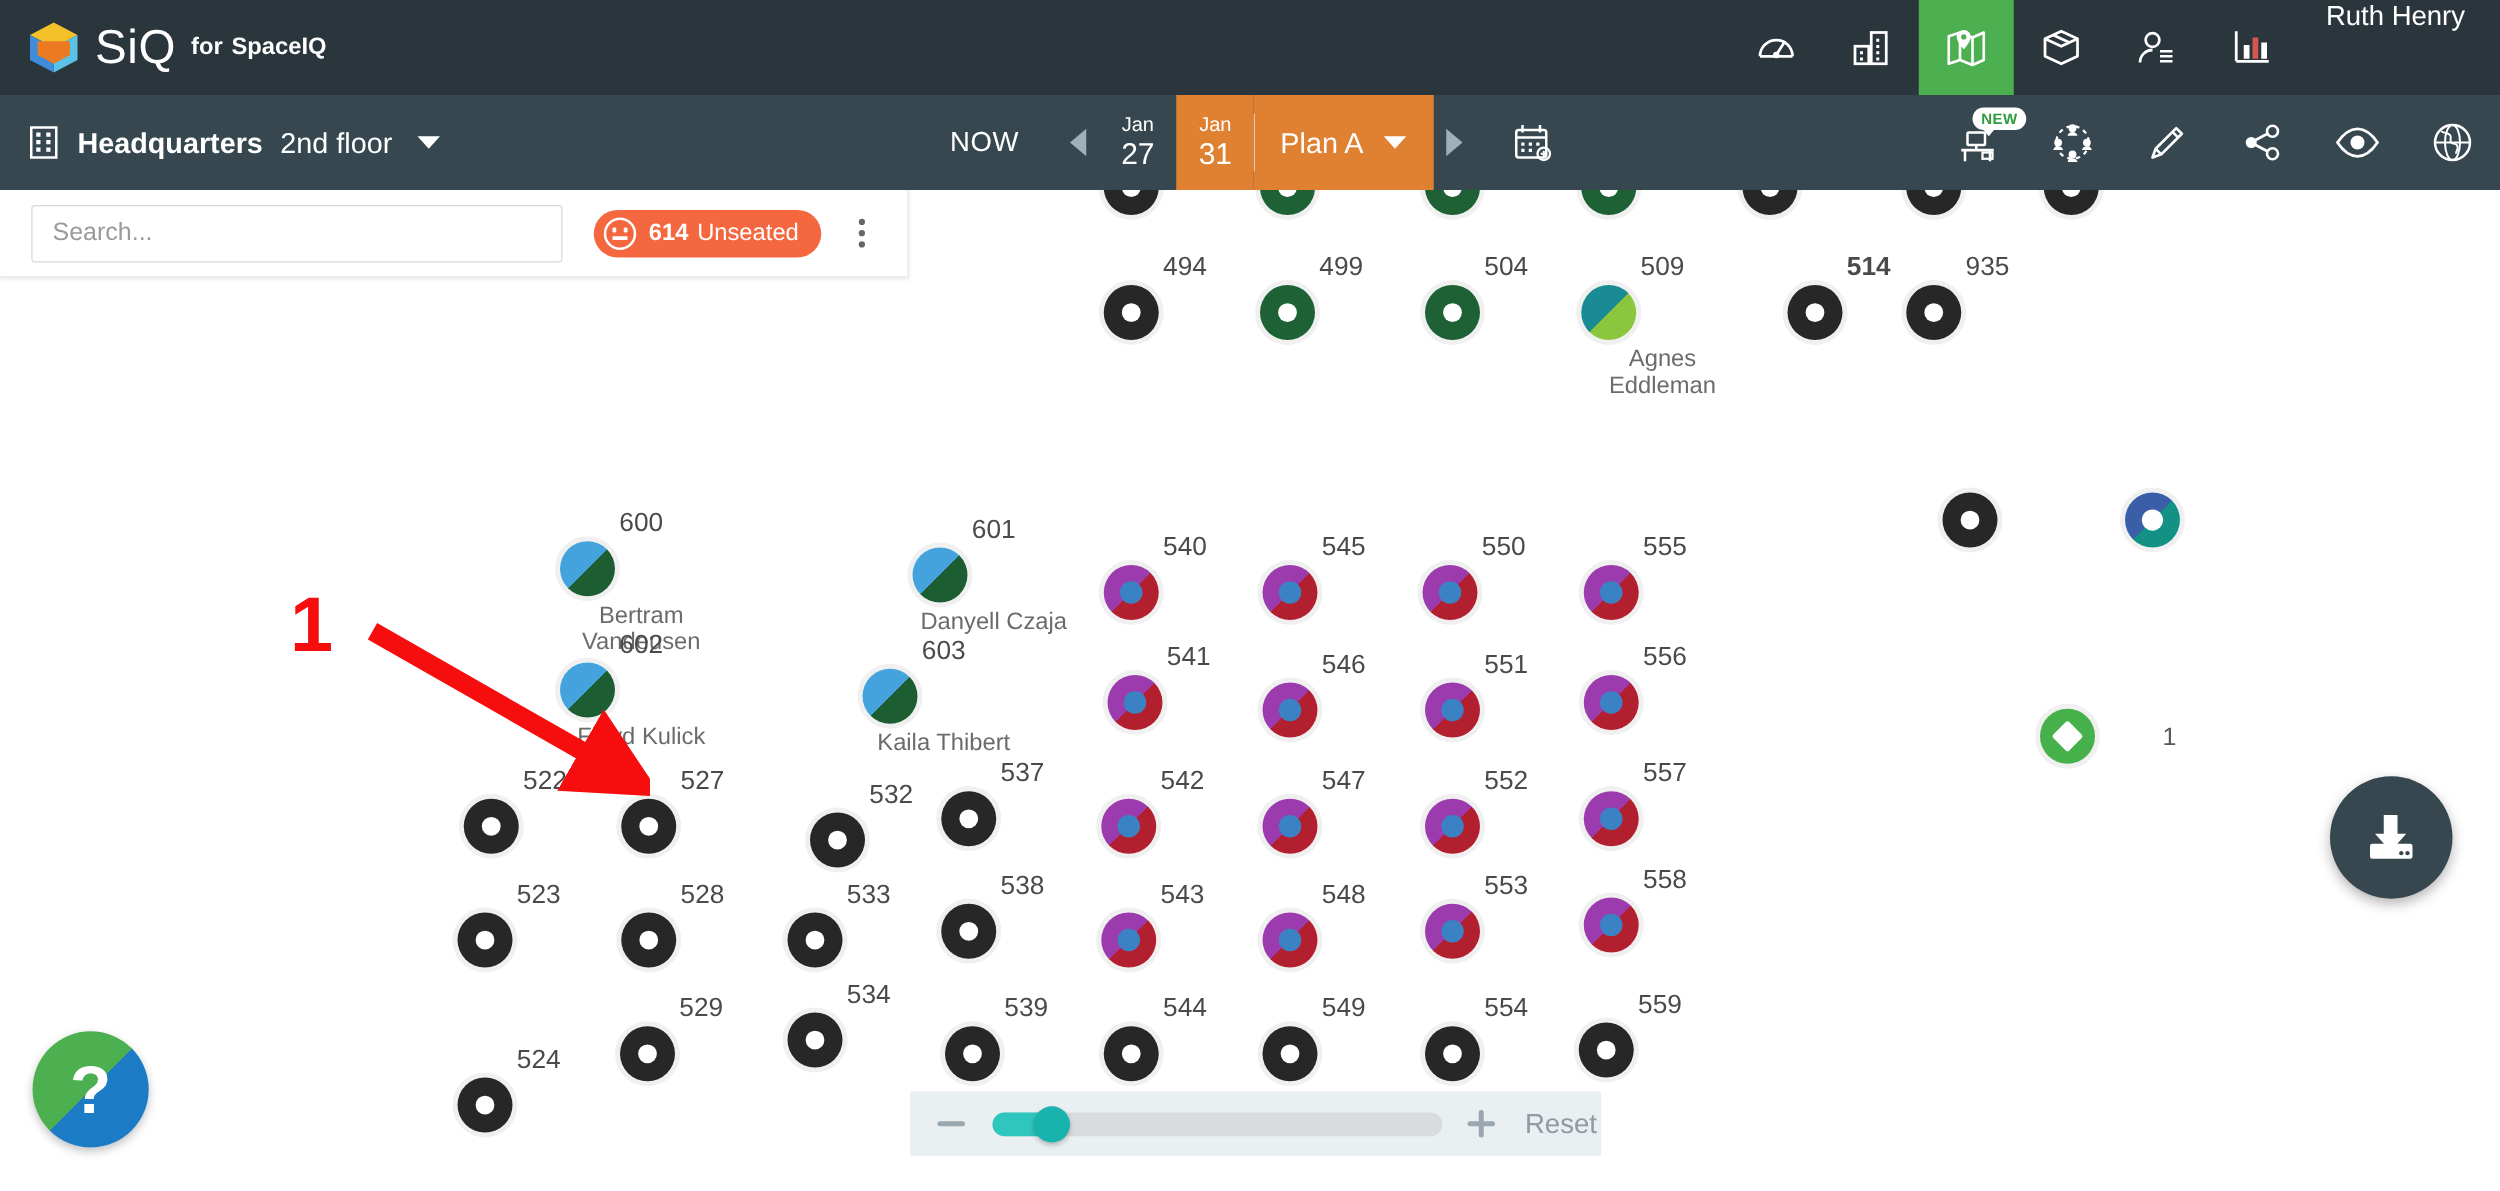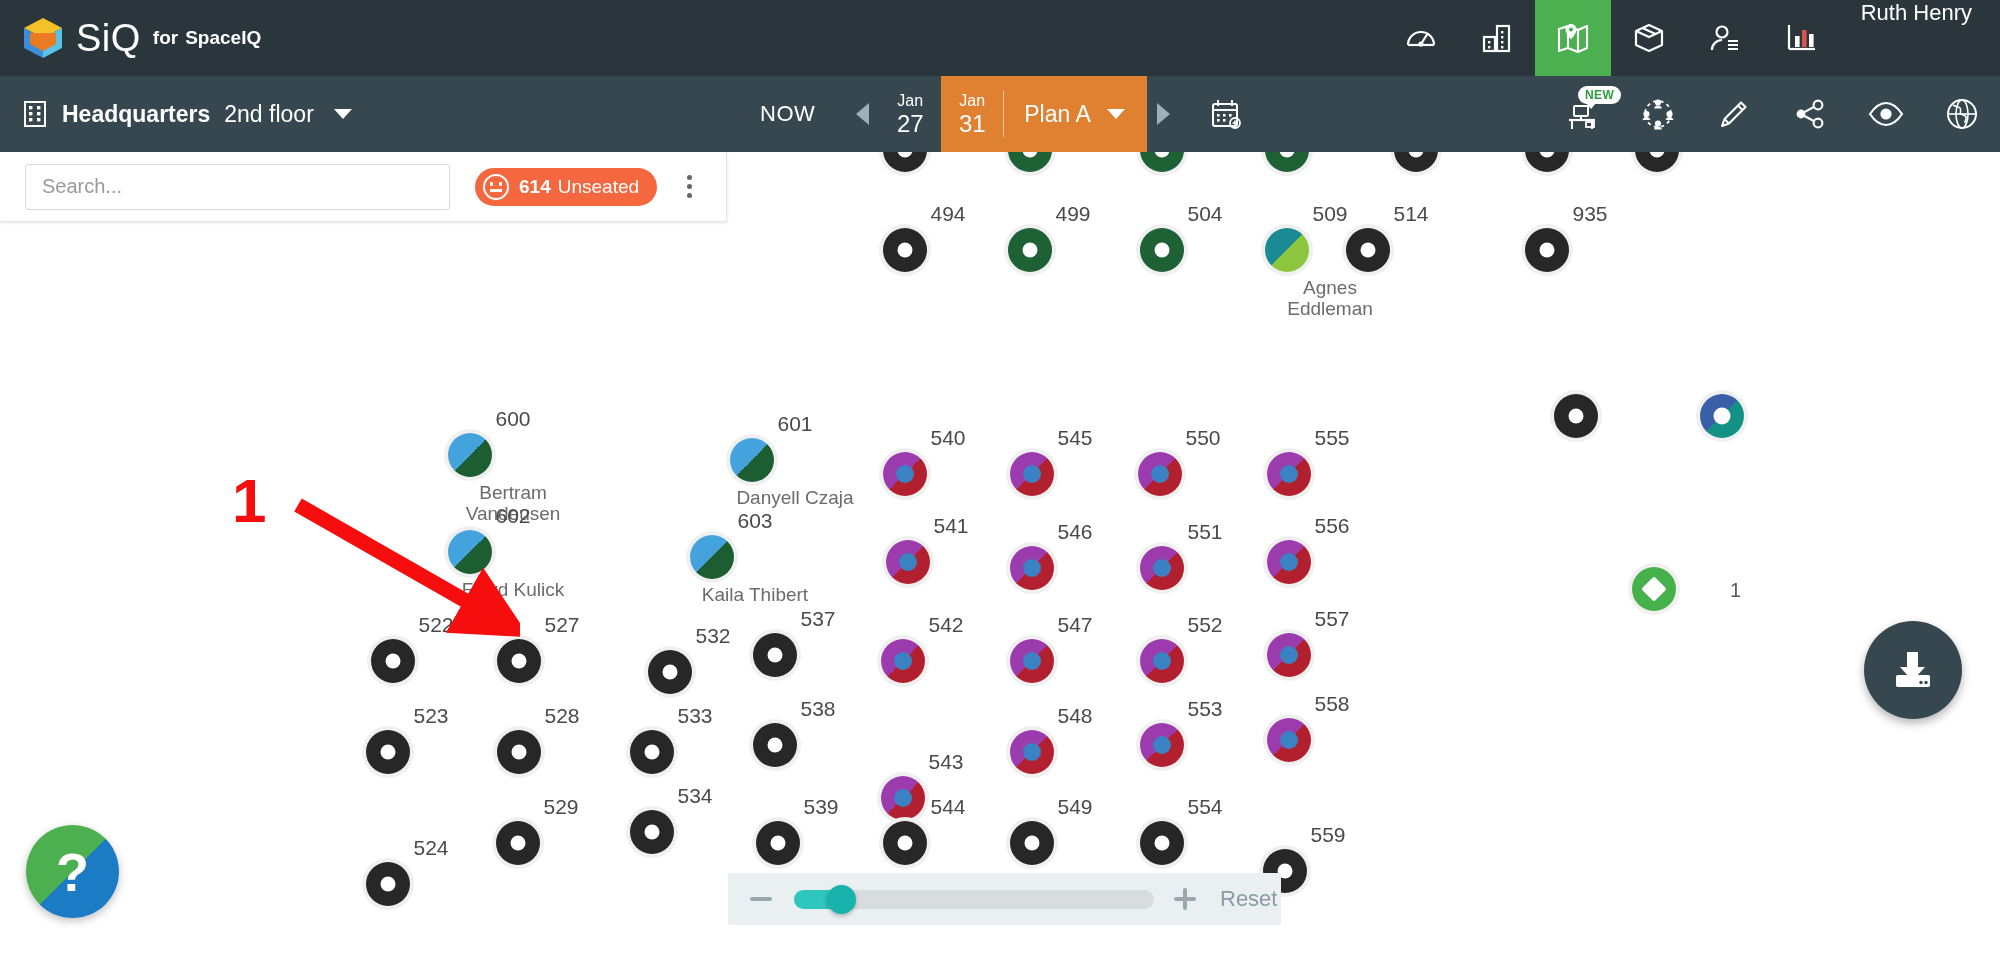--- a/index.html
+++ b/index.html
@@ -409,21 +409,21 @@
             <div class="mk green"></div>
           </div>
         </div>
         <div class="seat" style="left: 1330px; top: 50px;">
           <div class="num">509</div>
           <div class="ring">
             <div class="mk split-teal full"></div>
           </div>
           <div class="nm">Agnes Eddleman</div>
         </div>
-        <div class="seat" style="left: 1411px; top: 50px;">
+        <div class="seat" style="left: 1495px; top: 50px; font-weight: bold;">
           <div class="num">514</div>
           <div class="ring">
             <div class="mk black"></div>
           </div>
         </div>
         <div class="seat" style="left: 1590px; top: 50px;">
           <div class="num">935</div>
           <div class="ring">
             <div class="mk black"></div>
           </div>
@@ -521,21 +521,21 @@
           <div class="ring">
             <div class="mk black"></div>
           </div>
         </div>
         <div class="seat" style="left: 818px; top: 545px;">
           <div class="num">538</div>
           <div class="ring">
             <div class="mk black"></div>
           </div>
         </div>
-        <div class="seat" style="left: 946px; top: 552px; margin-top: 46px;">
+        <div class="seat" style="left: 946px; top: 552px;">
           <div class="num">543</div>
           <div class="ring">
             <div class="mk pr"></div>
           </div>
         </div>
         <div class="seat" style="left: 1075px; top: 552px;">
           <div class="num">548</div>
           <div class="ring">
             <div class="mk pr"></div>
           </div>
@@ -587,21 +587,21 @@
           <div class="ring">
             <div class="mk black"></div>
           </div>
         </div>
         <div class="seat" style="left: 1205px; top: 643px;">
           <div class="num">554</div>
           <div class="ring">
             <div class="mk black"></div>
           </div>
         </div>
-        <div class="seat" style="left: 1328px; top: 640px; margin-top: 31px;">
+        <div class="seat" style="left: 1328px; top: 640px;">
           <div class="num">559</div>
           <div class="ring">
             <div class="mk black"></div>
           </div>
         </div>
         <div class="seat" style="left: 948px; top: 274px;">
           <div class="num">540</div>
           <div class="ring">
             <div class="mk pr"></div>
           </div>

